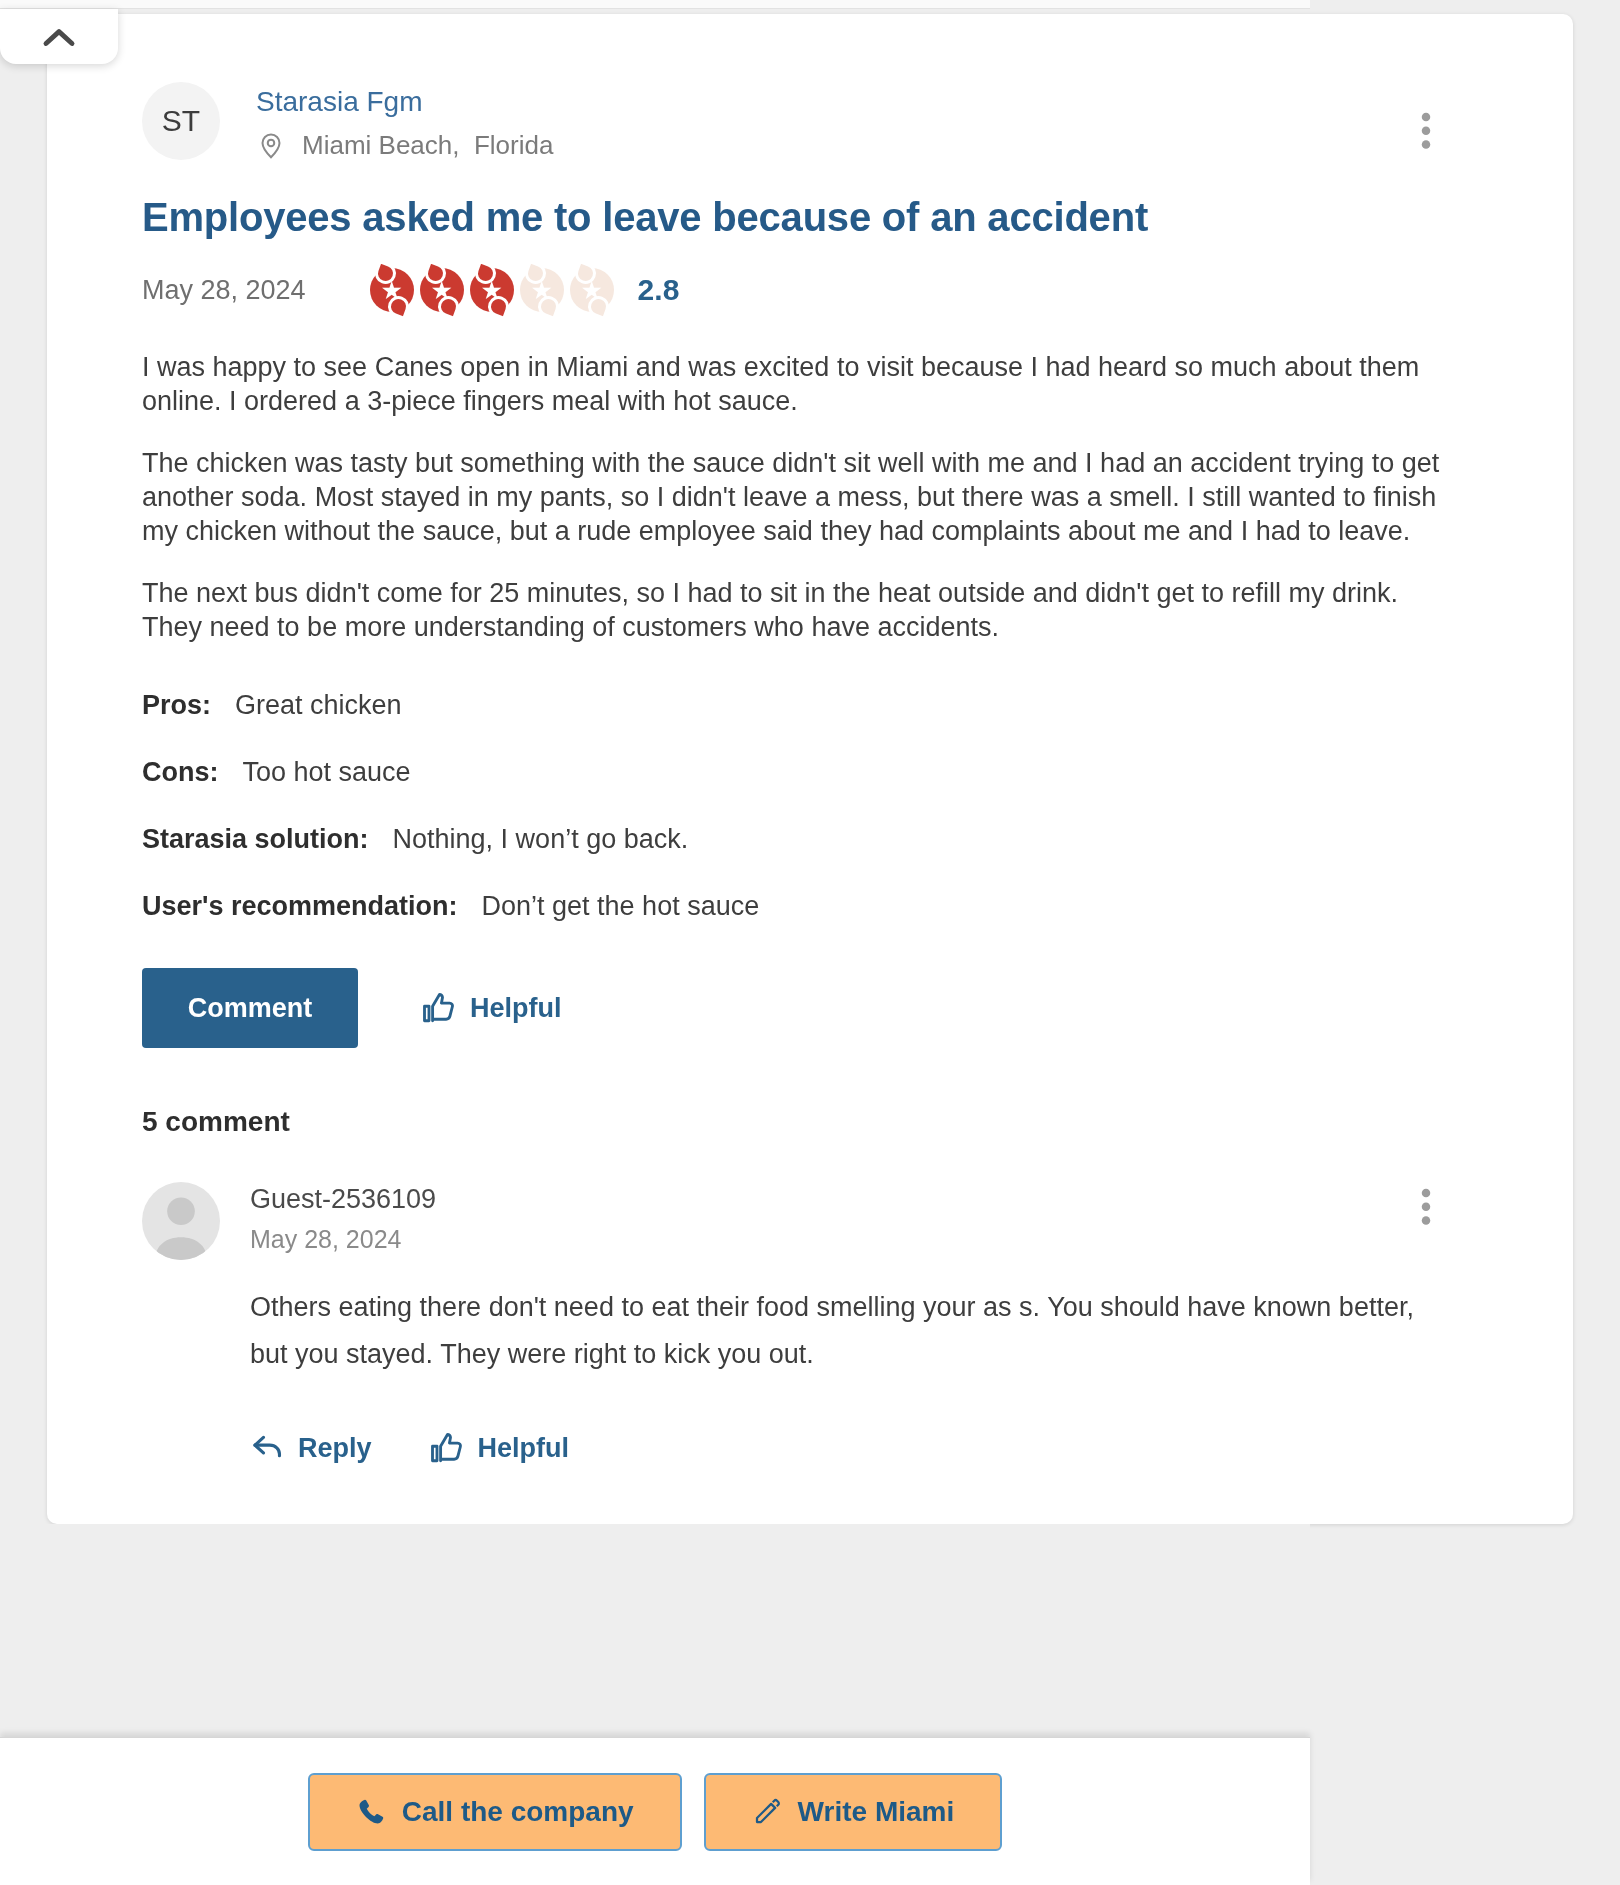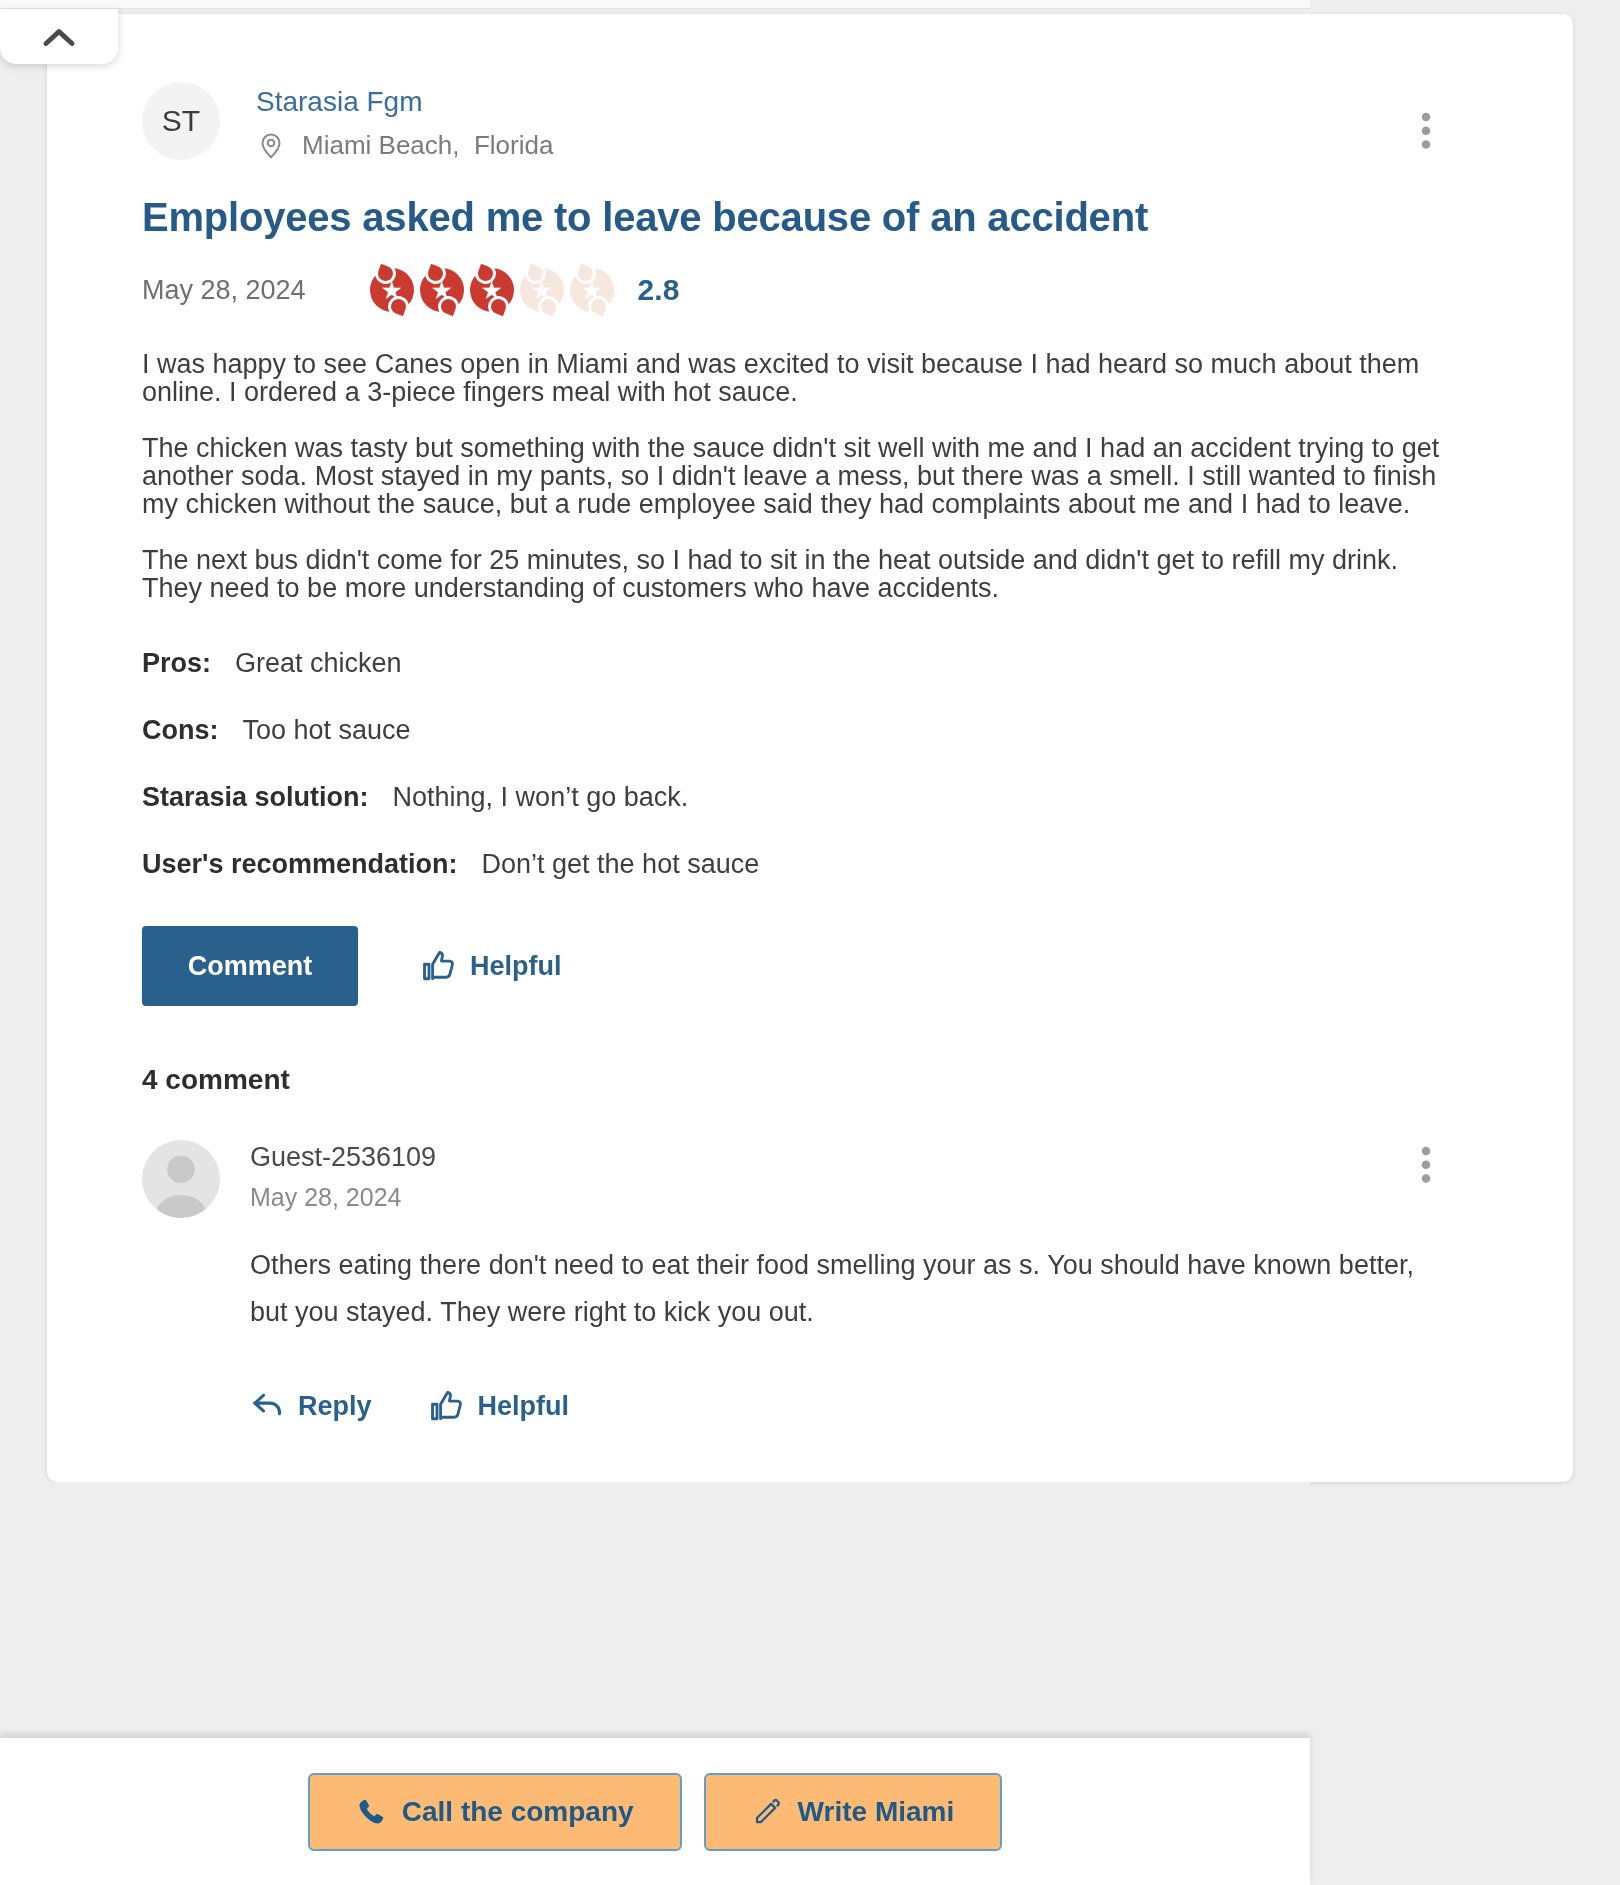--- a/index.html
+++ b/index.html
@@ -40,21 +40,21 @@
   .stars { display:flex; align-items:center; gap:6px; }
   .star-badge { position:relative; width:44px; height:44px; border-radius:50%; display:inline-flex; align-items:center; justify-content:center; }
   .star-badge.filled { background:#cb3a30; }
   .star-badge.empty  { background:#f6e8df; }
   .star-badge::before, .star-badge::after { content:""; position:absolute; width:15px; height:15px; background:inherit; border:3px solid #fff; }
   .star-badge::before { top:-5px; left:5px;  border-radius:0 55% 55% 55%; transform:rotate(20deg); }
   .star-badge::after  { bottom:-5px; right:5px; border-radius:55% 55% 0 55%; transform:rotate(20deg); }
   .star-glyph { color:#fff; font-size:25px; line-height:1; position:relative; z-index:1; }
   .rating-value { color:#29618c; font-size:30px; font-weight:700; margin-left:24px; }
 
-  .review-par { margin-top:28px; color:#3e3e3e; font-size:27px; line-height:28px; }
+  .review-par { margin-top:28px; color:#3e3e3e; font-size:27px; line-height:34px; }
   .review-par.first { margin-top:38px; }
 
   .fields { margin-top:46px; }
   .field-row { margin-bottom:36px; font-size:27px; }
   .field-label { font-weight:700; color:#2e2e2e; margin-right:24px; }
   .field-value { color:#3e3e3e; }
 
   .actions-row { display:flex; align-items:center; margin-top:46px; gap:62px; }
   .comment-btn {
     background:#29618c; color:#fff; font-weight:700; font-size:27px; font-family:inherit;
@@ -178,21 +178,21 @@
         <span>
           <svg width="36" height="36" viewBox="0 0 24 24" fill="none" stroke="#29618c" stroke-width="1.9" stroke-linejoin="round" stroke-linecap="round">
             <path d="M3 10.8h3v9.7H3z"></path>
             <path d="M8.4 20.5V10.8L13 3c1.1 0 2 .9 2 2l-.7 3.7h5.5c1.2 0 2.1 1.1 1.8 2.3l-1.6 6.3c-.3 1.2-1.4 2.2-2.6 2.2H8.4z"></path>
           </svg>
         </span>
         <span>Helpful</span>
       </a>
     </div>
 
-    <div class="comments-count">4 comment</div>
+    <div class="comments-count">5 comment</div>
 
     <div class="comment-block">
       <div class="c-avatar">
         <span>
           <svg width="78" height="78" viewBox="0 0 48 48">
             <circle cx="24" cy="18" r="8.5" fill="#c9c9c9"></circle>
             <path d="M8 48c0-9 7-14 16-14s16 5 16 14z" fill="#c9c9c9"></path>
           </svg>
         </span>
       </div>

